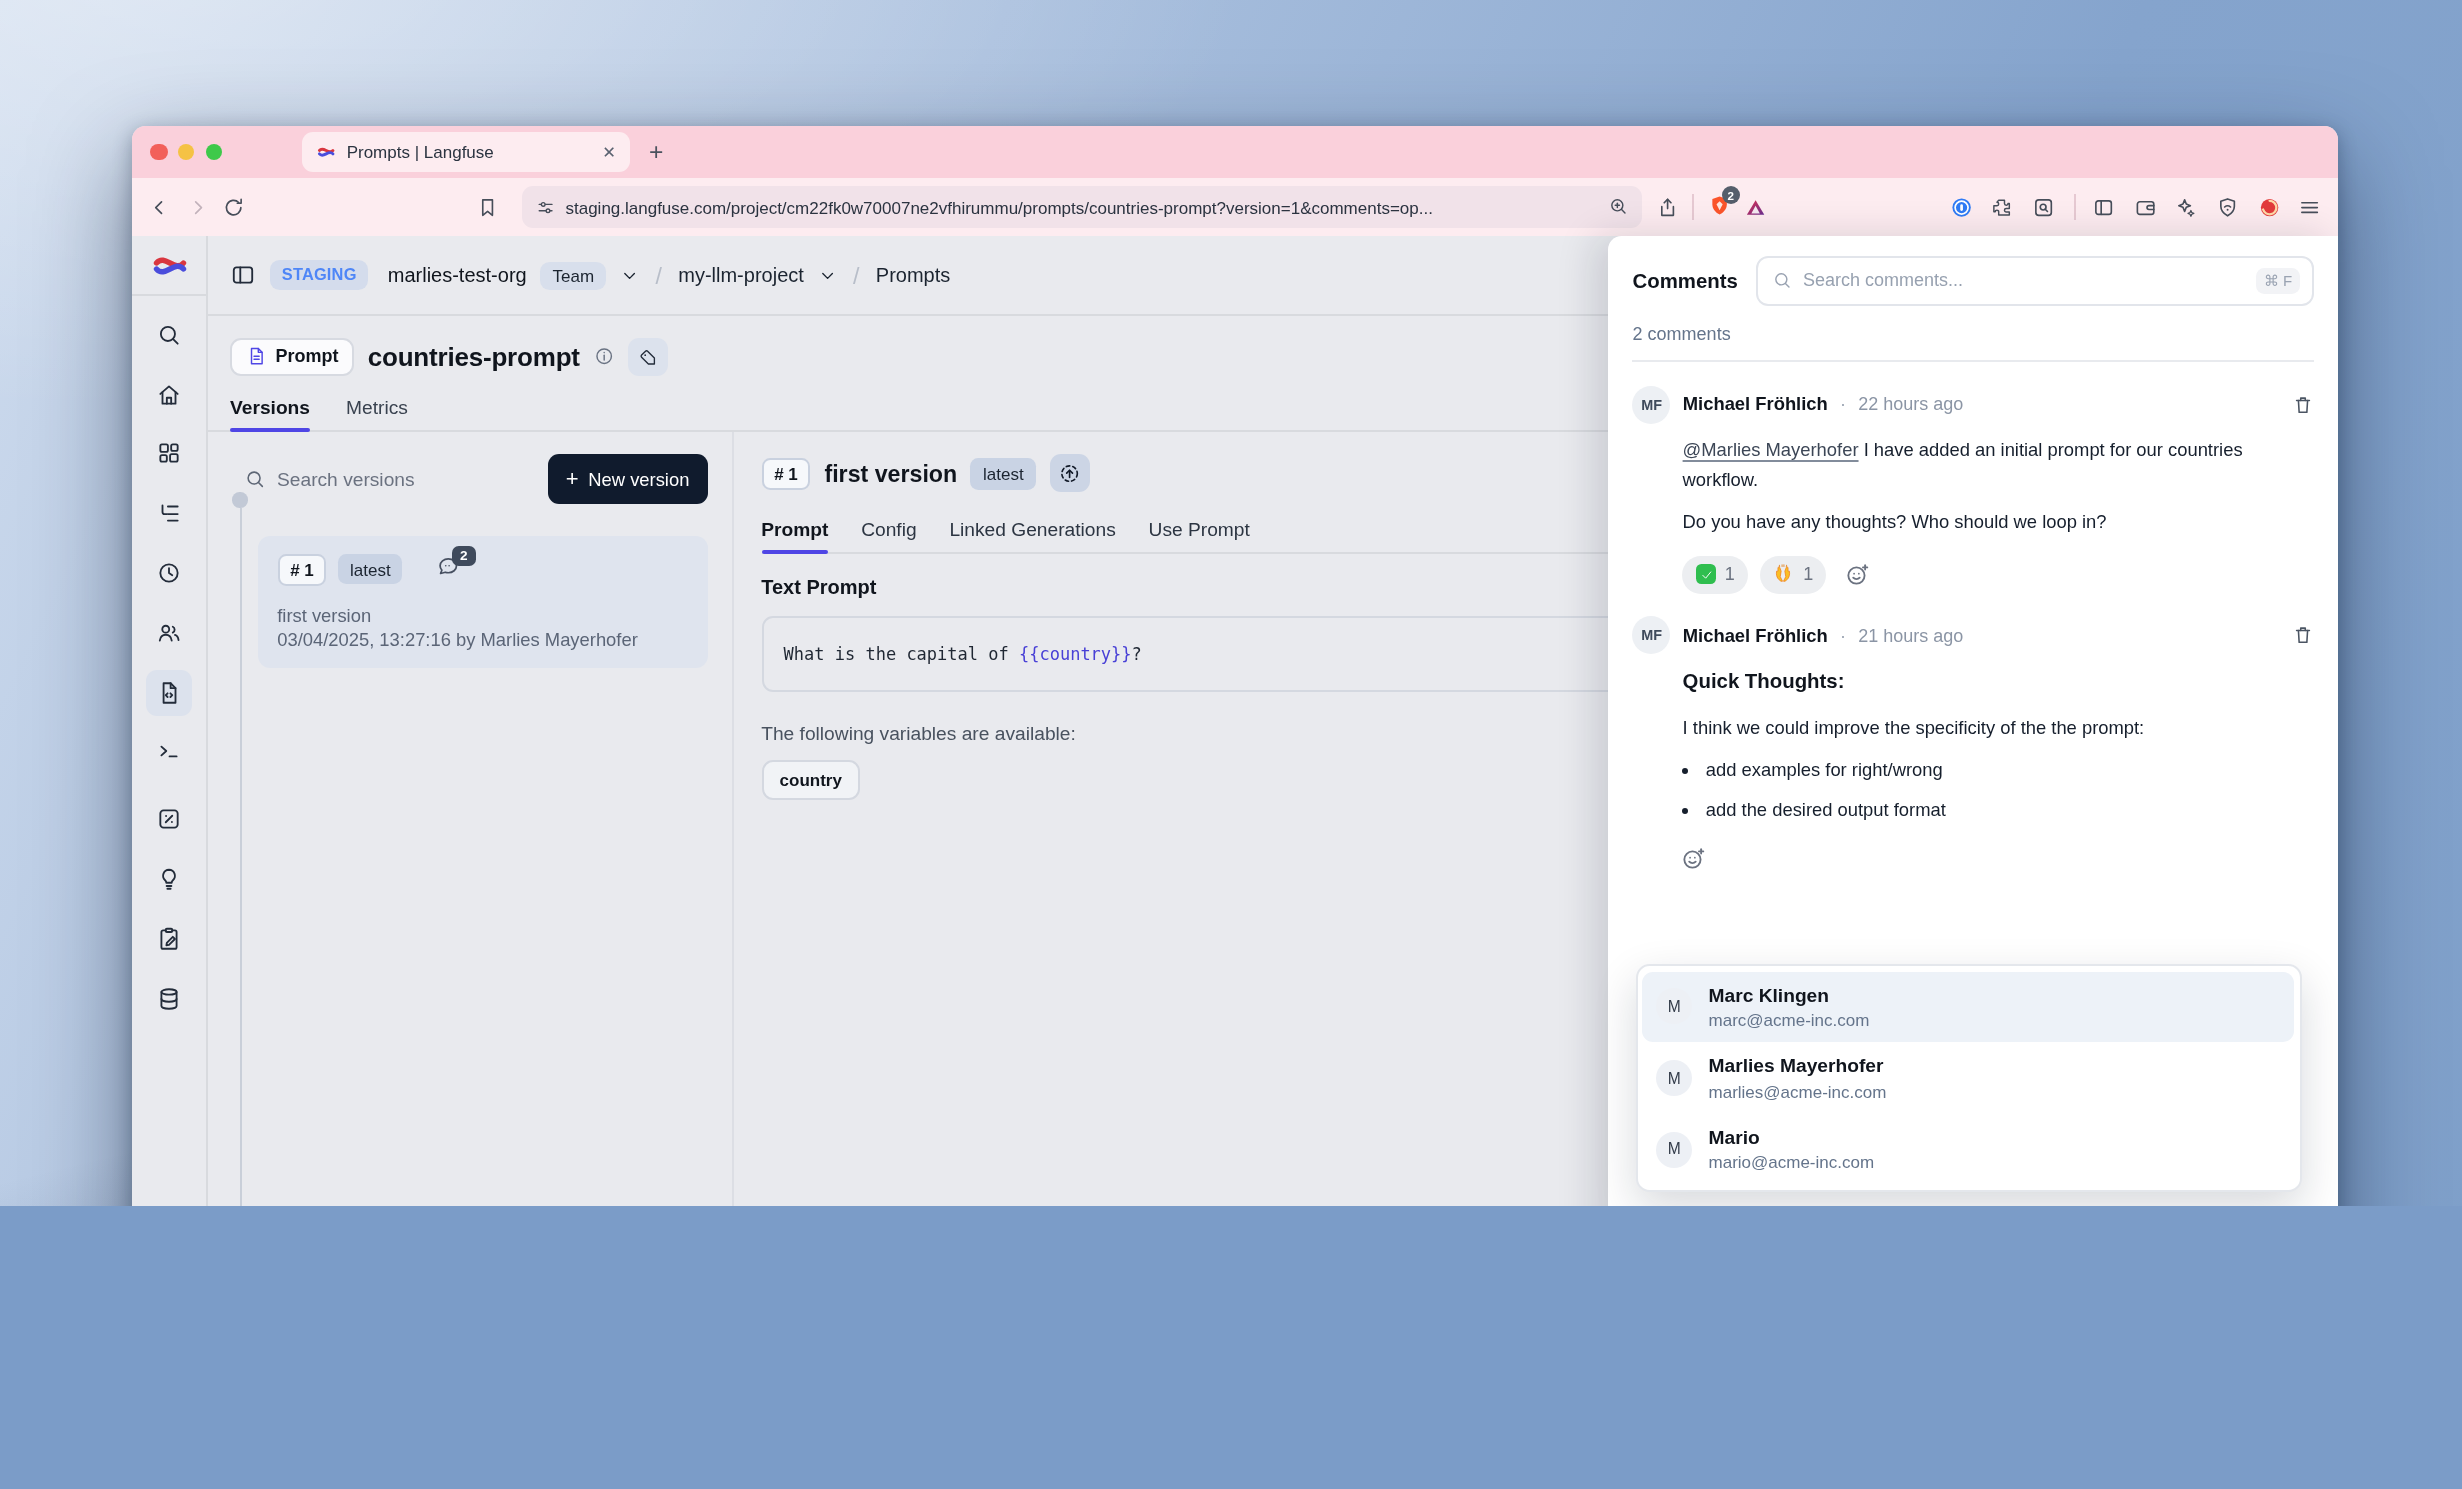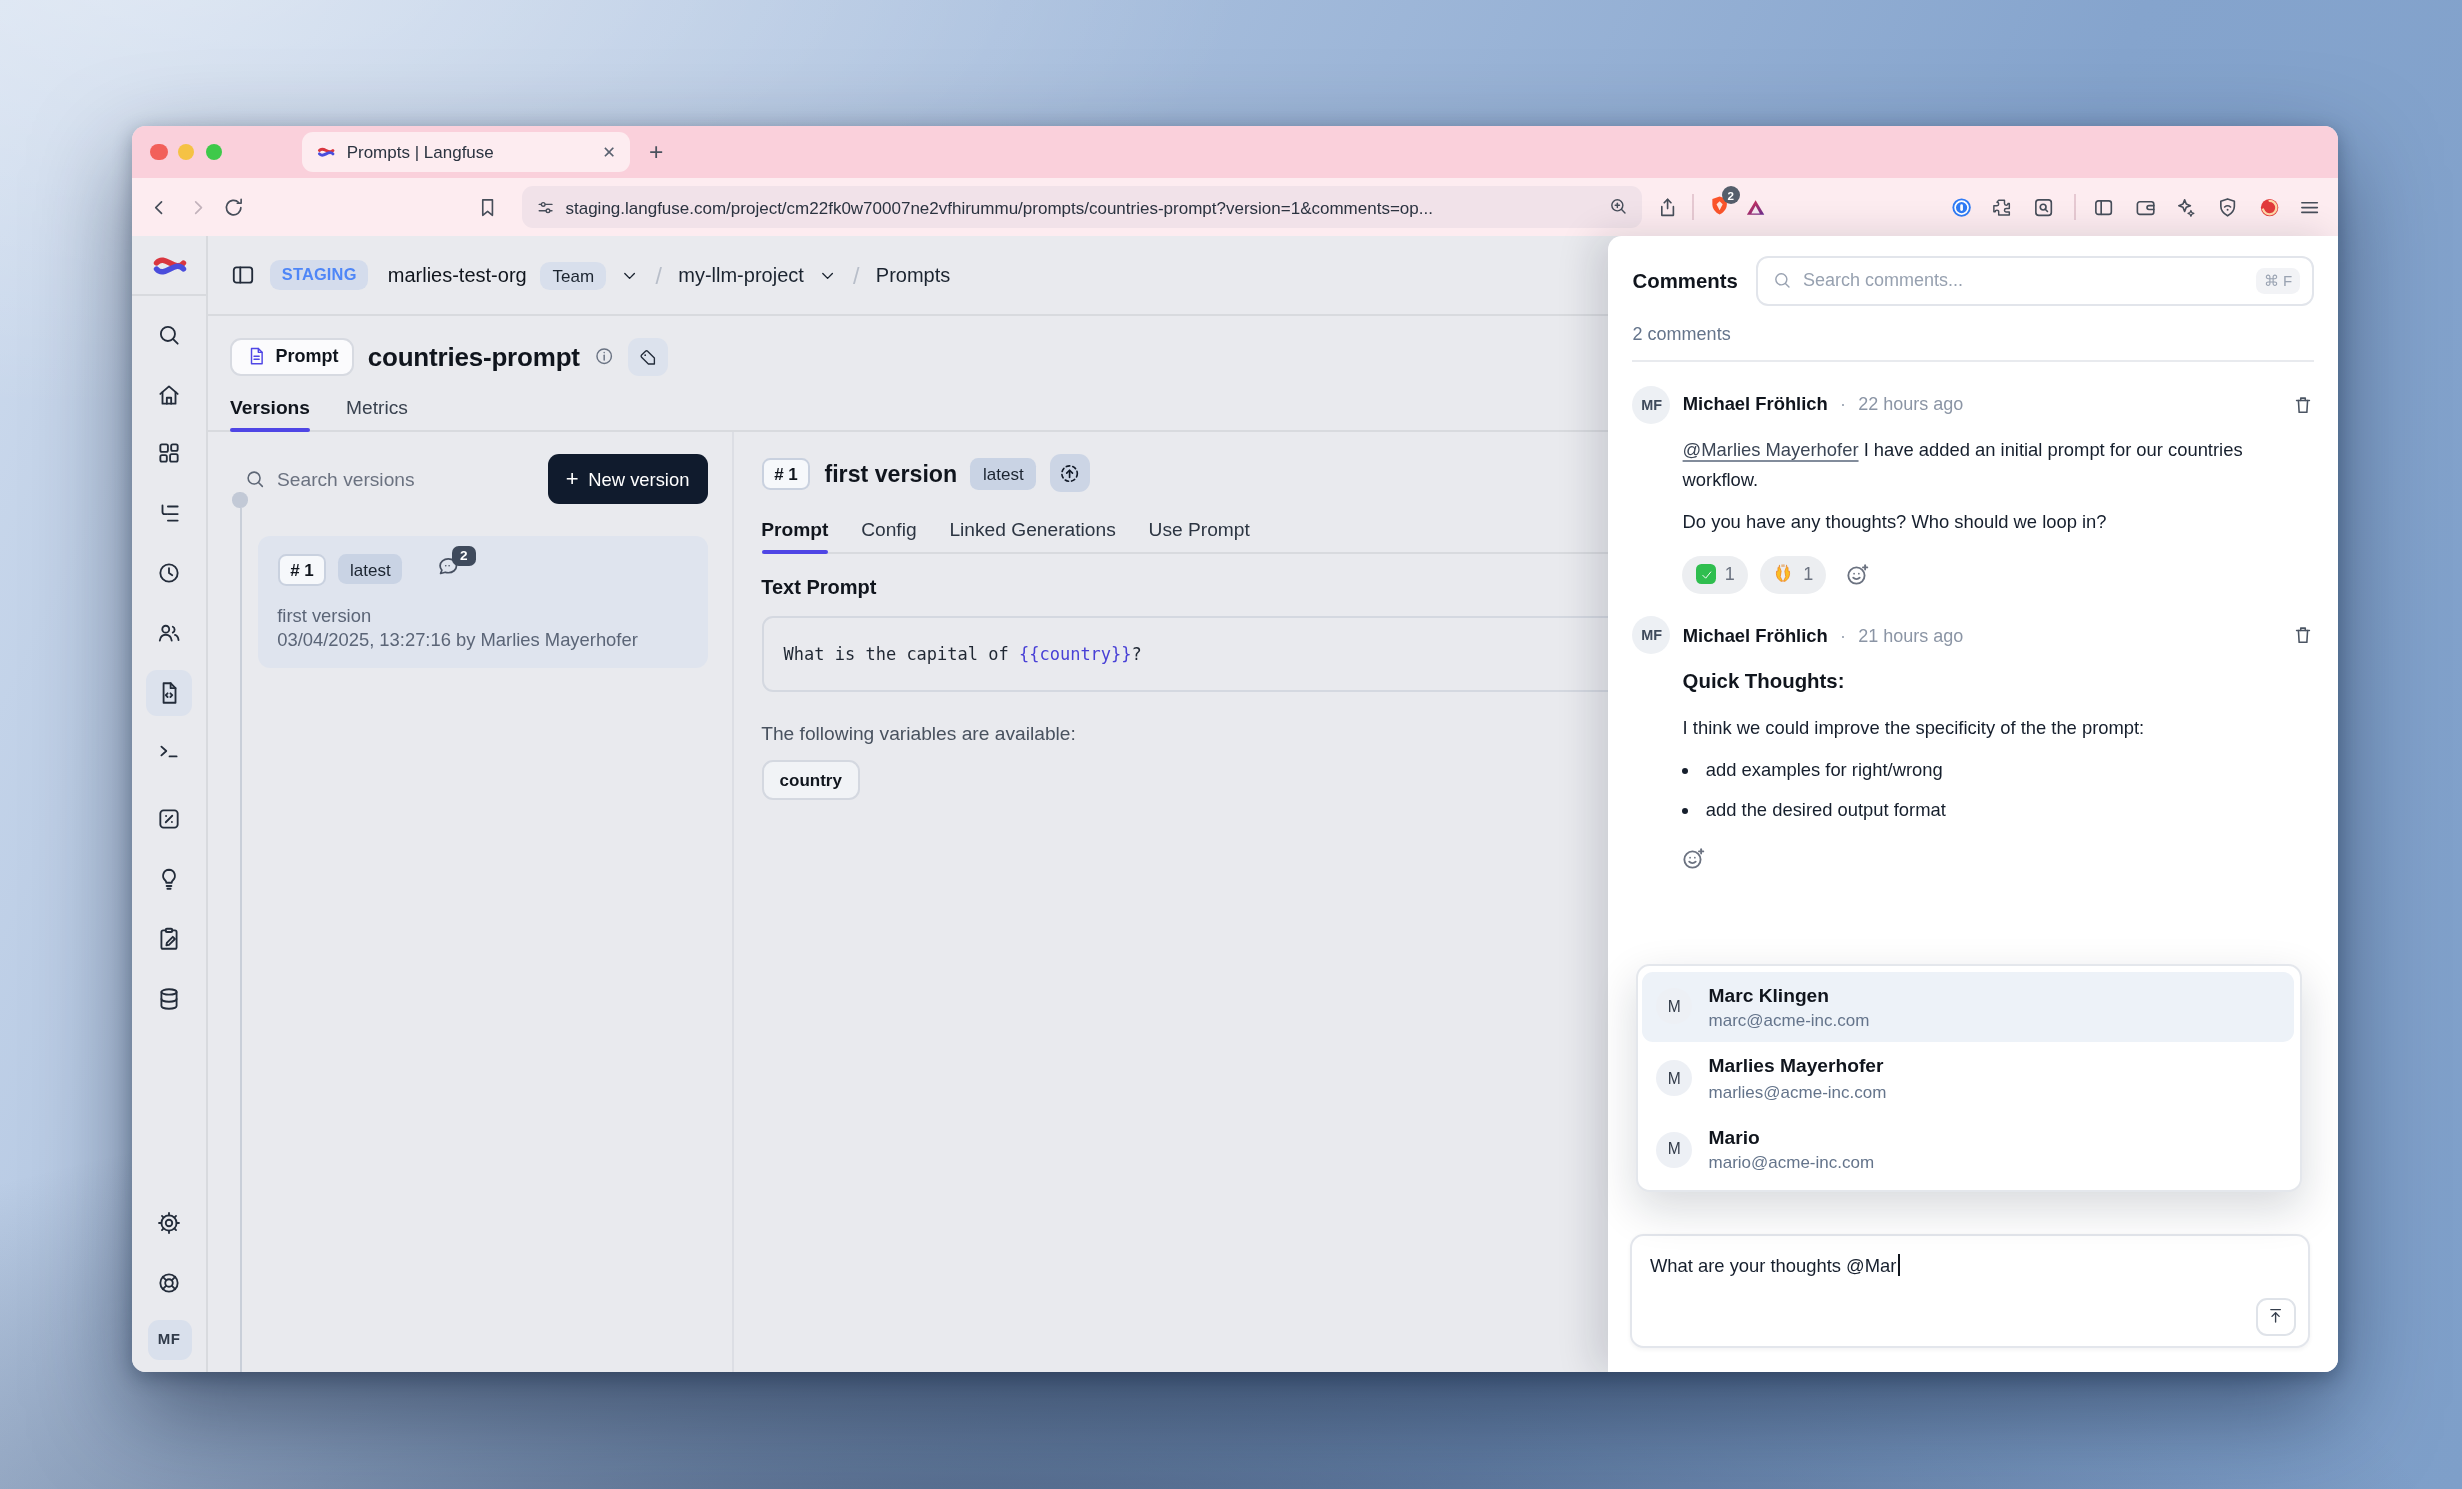--- a/index.html
+++ b/index.html
@@ -1,18 +1,18 @@
 <!DOCTYPE html>
 <html style="font-size:11px"><head>
 <meta charset="utf-8">
 <style>
   * { margin:0; padding:0; box-sizing:border-box; }
   html,body { background:#7b9cc8; }
   body { font-family:"Liberation Sans", sans-serif; }
-  .viewport { width:2462px; height:1489px; overflow:hidden; position:relative; }
+  .viewport { width:2462px; height:1206px; overflow:hidden; position:relative; }
   .stage { width:1231px; height:745px; transform:scale(2); transform-origin:0 0; position:relative;
     background:
       radial-gradient(887px 355px at 6% -2%, rgba(255,255,255,.40), transparent 62%),
       radial-gradient(1160px 409px at 38% 108%, rgba(9,28,58,.55), transparent 66%),
       linear-gradient(115deg,#cfdcee 0%,#aac0de 32%,#85a4cd 68%,#7e9fc9 100%);
   }
   .window { position:absolute; left:66px; top:63px; width:1103px; height:623px; border-radius:6.8px;
     overflow:hidden; box-shadow:0 19px 48px rgba(8,22,48,.5), 0 2.7px 9.6px rgba(8,22,48,.3); background:#e9eaee; }
 
   

